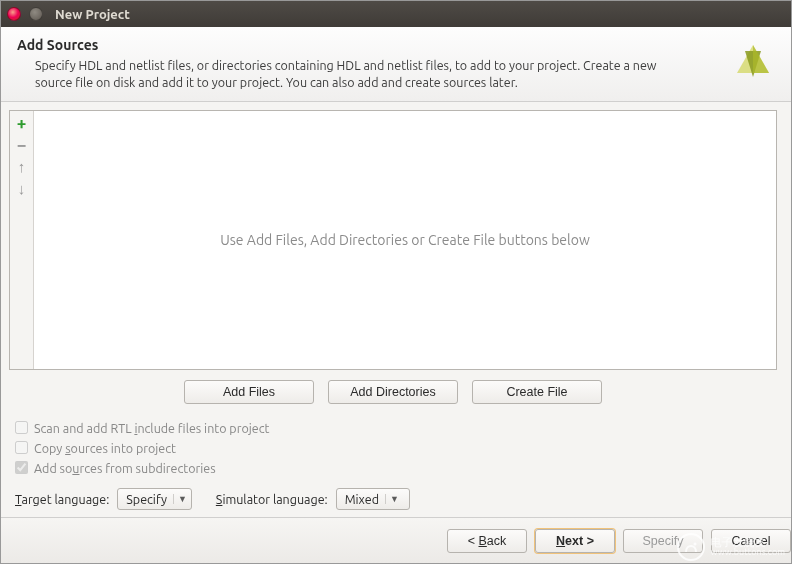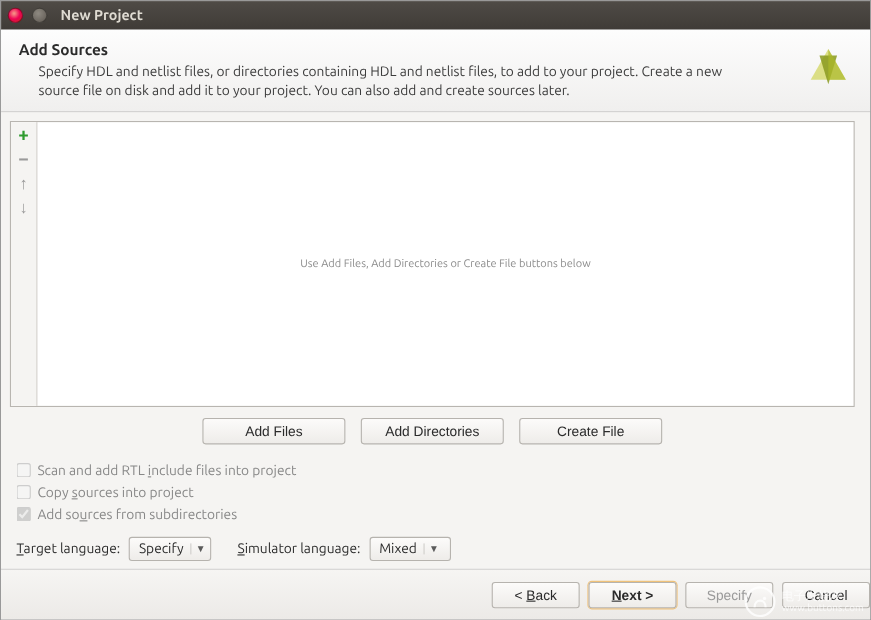--- a/index.html
+++ b/index.html
@@ -94,21 +94,21 @@
     justify-content: center;
     font-weight: bold;
     cursor: pointer;
   }
   .placeholder-area {
     flex: 1;
     display: flex;
     align-items: center;
     justify-content: center;
     color: #8b8b8b;
-    font-size: 10px;
+    font-size: 14px;
   }
   .action-row {
     display: flex;
     justify-content: center;
     gap: 14px;
     padding: 10px 0 14px 0;
   }
   .btn {
     min-width: 130px;
     height: 24px;

